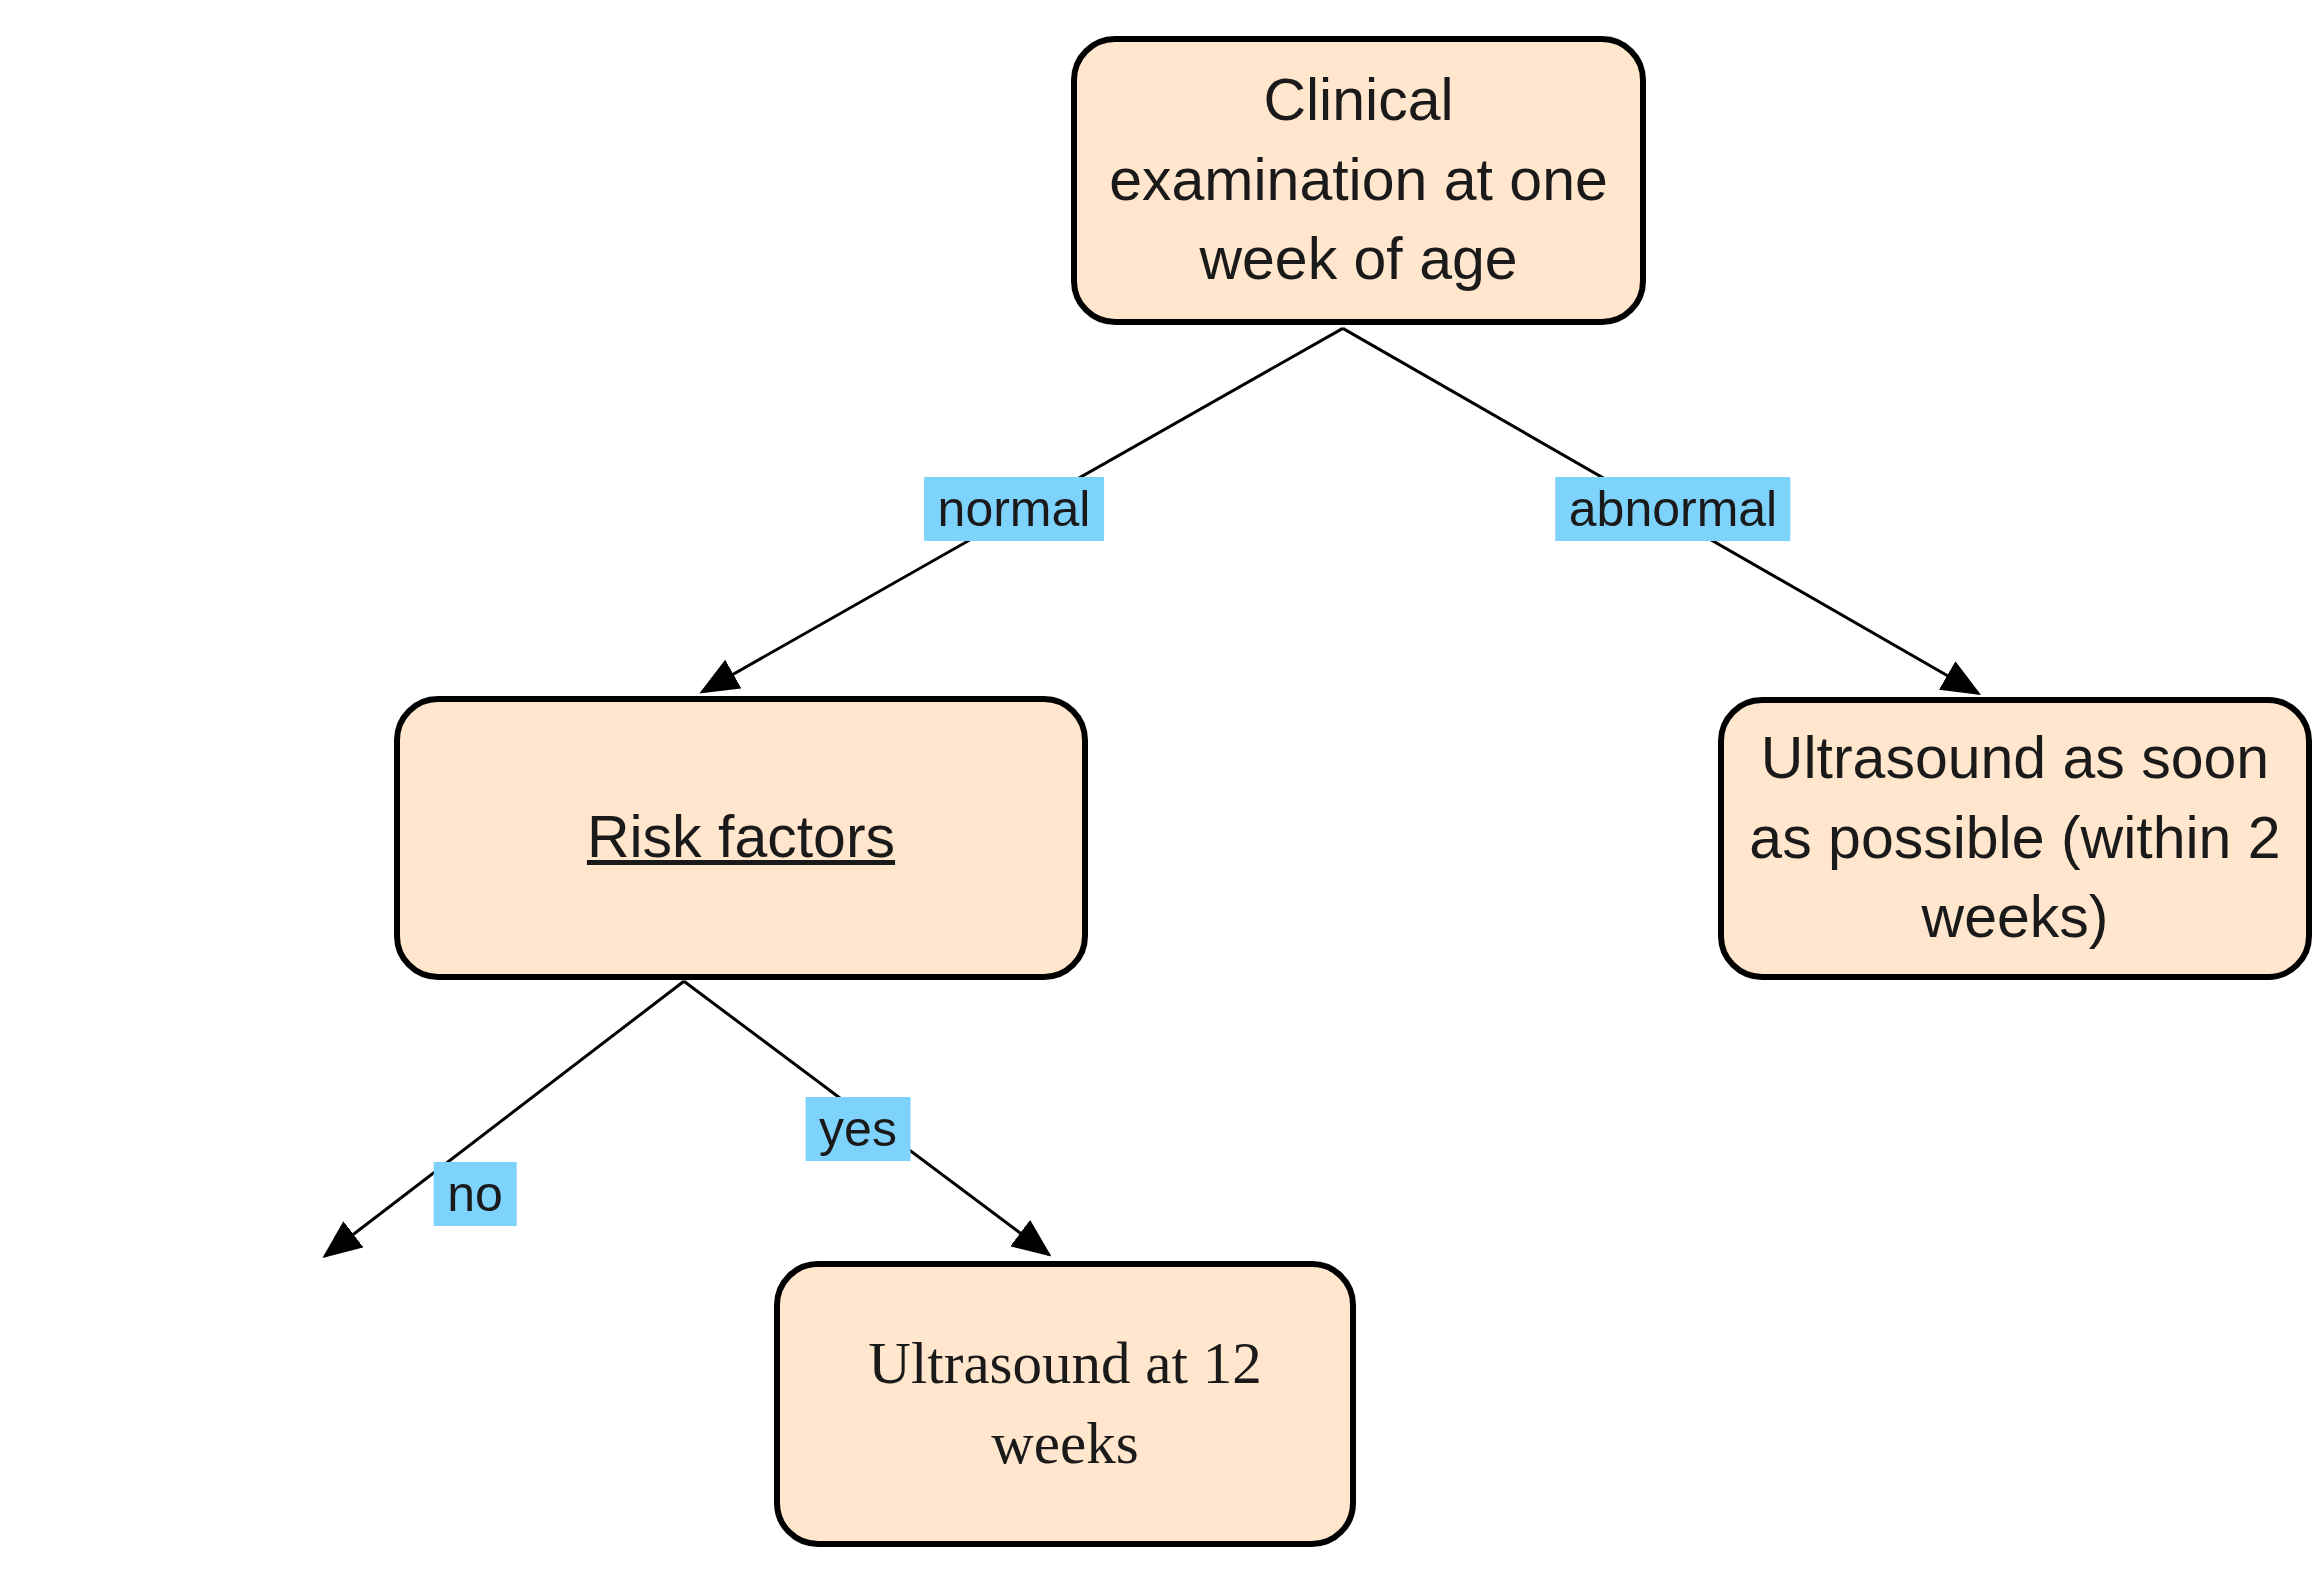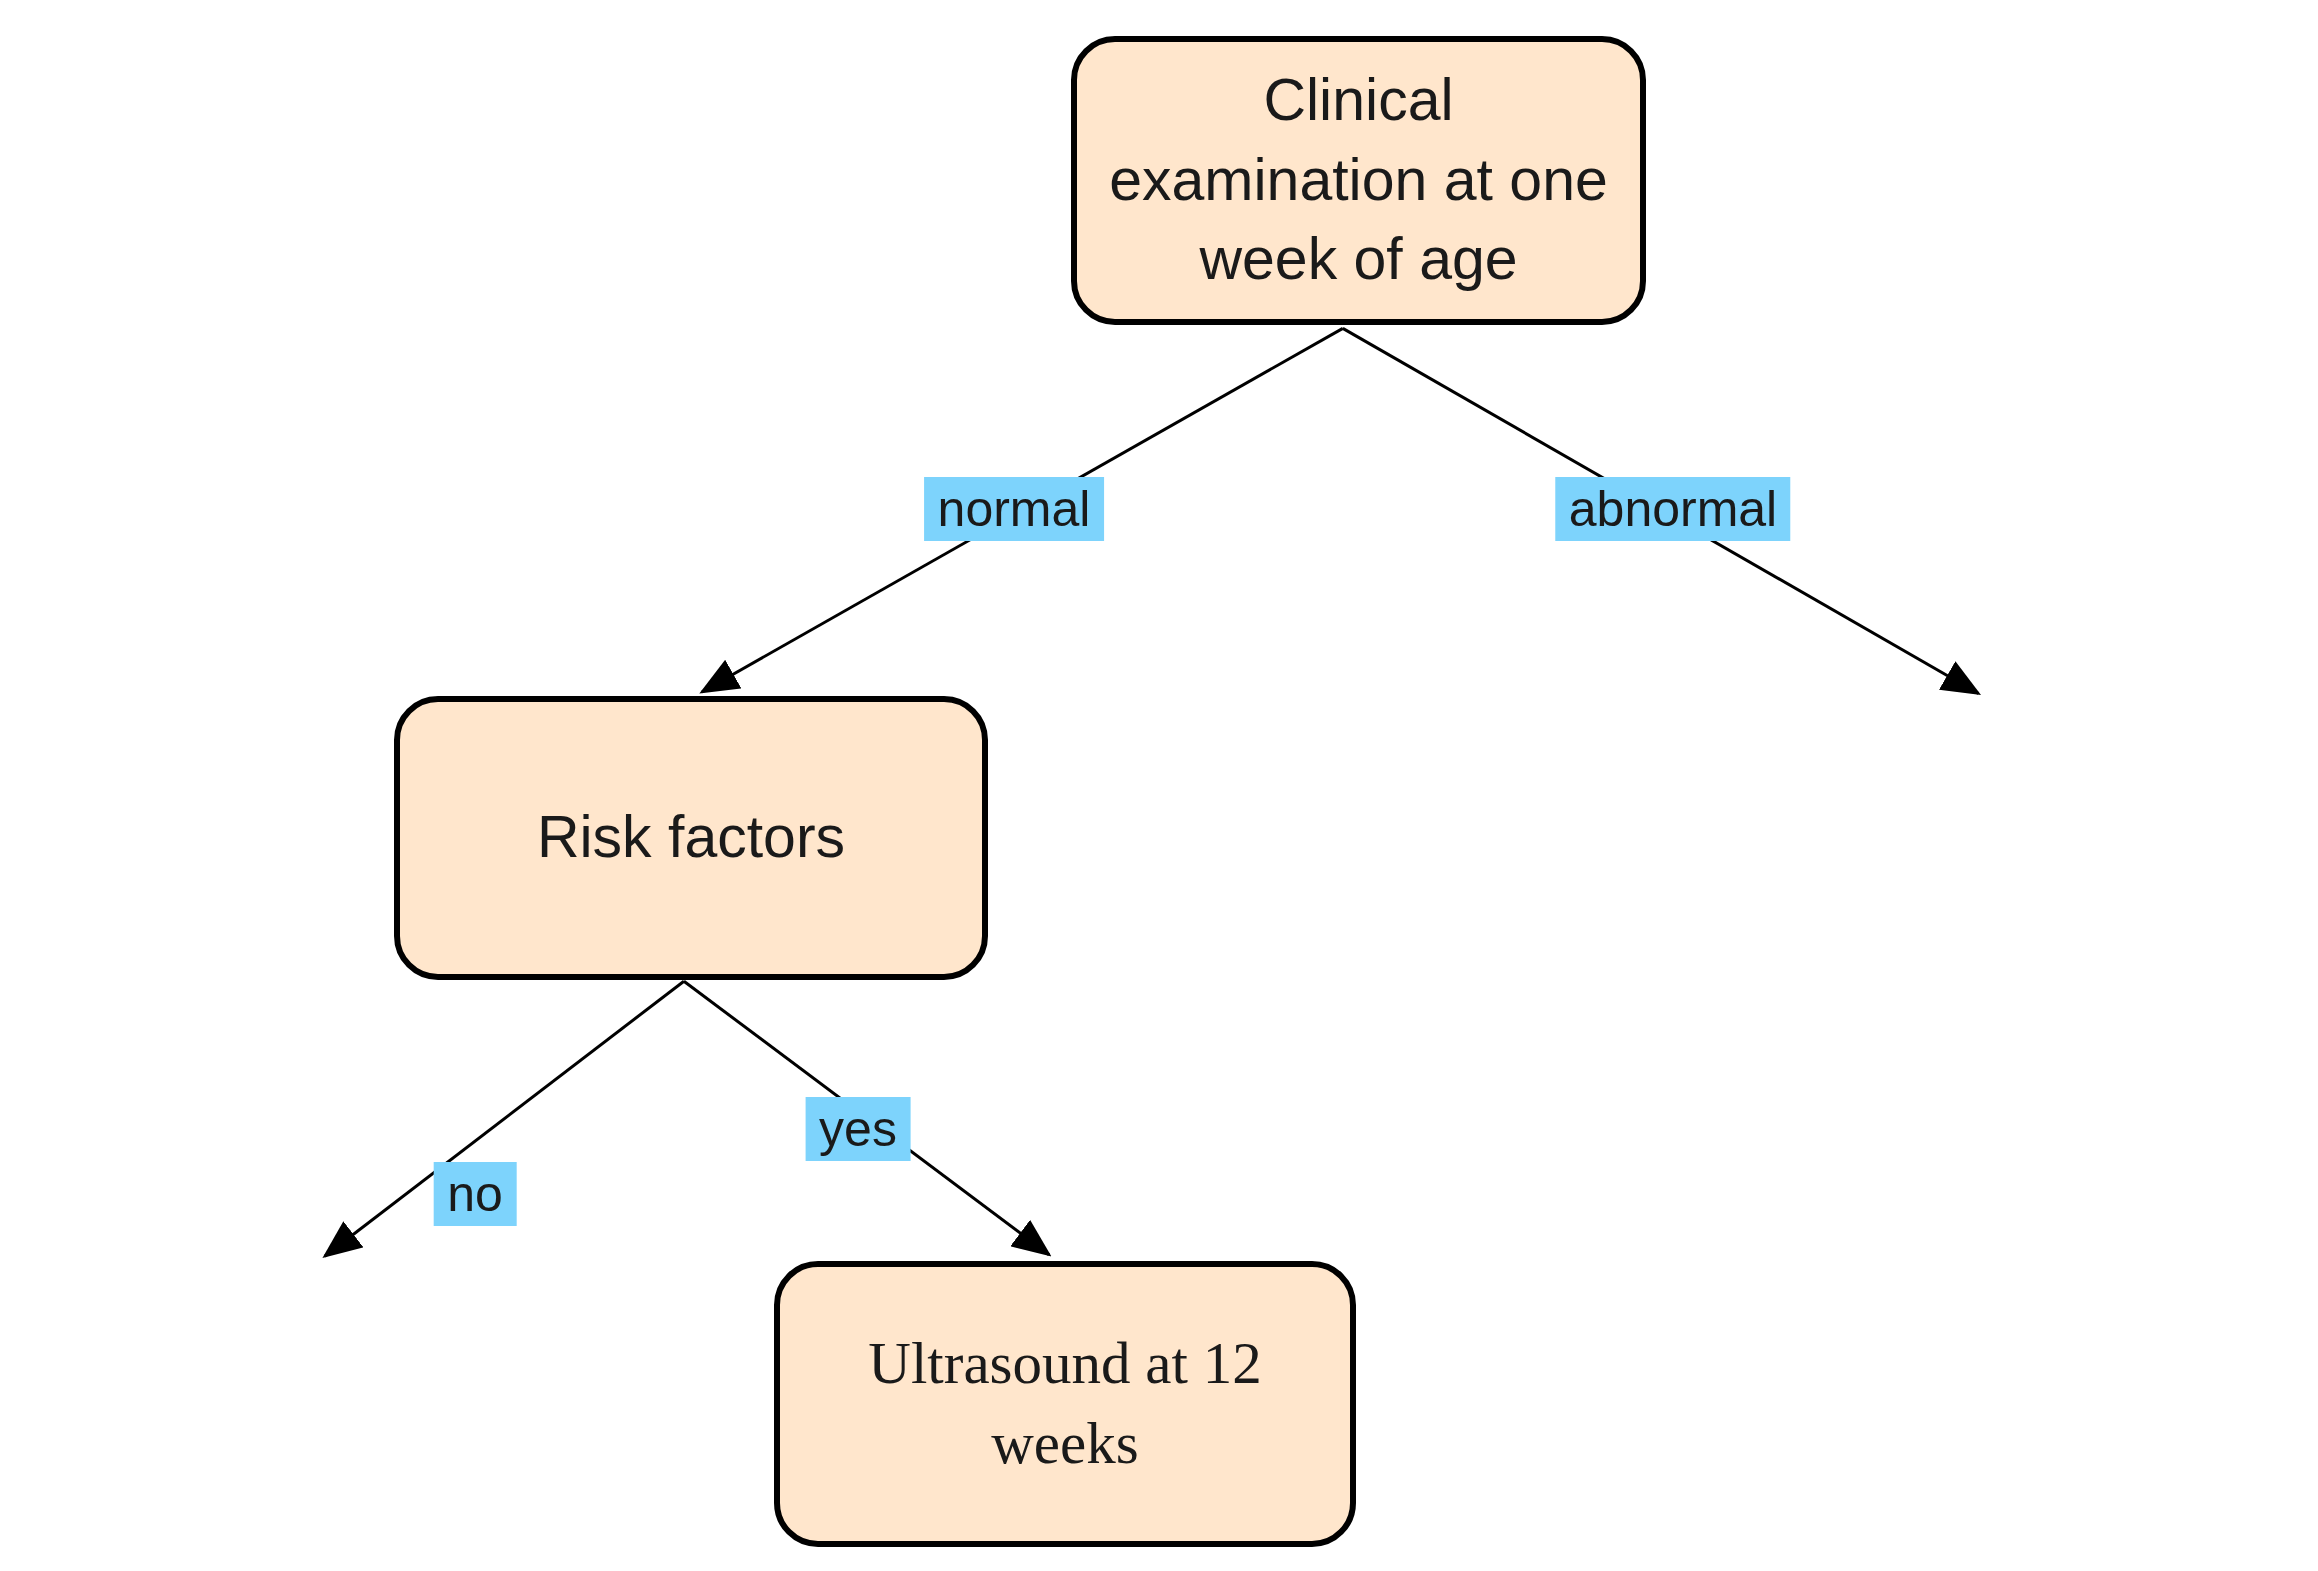--- a/index.html
+++ b/index.html
@@ -36,21 +36,21 @@
     color: #1a1a1a;
     font-size: 59px;
     line-height: 1.35;
     text-align: center;
     display: flex;
     align-items: center;
     justify-content: center;
     padding: 7.5px 21px;
   }
   .node-top      { left: 1071px; top: 36px;   width: 575px; height: 289px; }
-  .node-risk     { left: 394px;  top: 696px;  width: 594px; height: 284px; }
+  .node-risk     { left: 394px;  top: 696px;  width: 694px; height: 284px; text-decoration: underline; }
   .node-usasap   { left: 1718px; top: 697px;  width: 594px; height: 283px; }
   .node-exam6wk  { left: 25px;   top: 1260px; width: 556px; height: 284px; }
   .node-us12wk   { left: 774px; top: 1261px; width: 582px; height: 286px; font-family: Liberation Serif, serif; }
   .edge-label {
     position: absolute;
     transform: translate(-50%, -50%);
     background: #7dd3fc;
     color: #1a1a1a;
     font-size: 50px;
     line-height: 1.1;
@@ -76,20 +76,21 @@
     <line class="edge-line" x1="1787" y1="437" x2="934" y2="921" marker-end="url(#arrowhead)"></line>
     <line class="edge-line" x1="1787" y1="437" x2="2633" y2="923" marker-end="url(#arrowhead)"></line>
     <line class="edge-line" x1="910" y1="1306" x2="432" y2="1672" marker-end="url(#arrowhead)"></line>
     <line class="edge-line" x1="910" y1="1306" x2="1396" y2="1670" marker-end="url(#arrowhead)"></line>
   </svg>
 
   <div class="node node-top">Clinical examination at one week of age</div>
 
   <div class="node node-risk">Risk factors</div>
 
+  <div class="node node-usasap">Ultrasound as soon as possible (within 2 weeks)</div>
 
 
   <div class="node node-us12wk">Ultrasound at 12 weeks</div>
 
   <div class="edge-label label-normal">normal</div>
 
   <div class="edge-label label-abnormal">abnormal</div>
 
   <div class="edge-label label-no">no</div>
 

